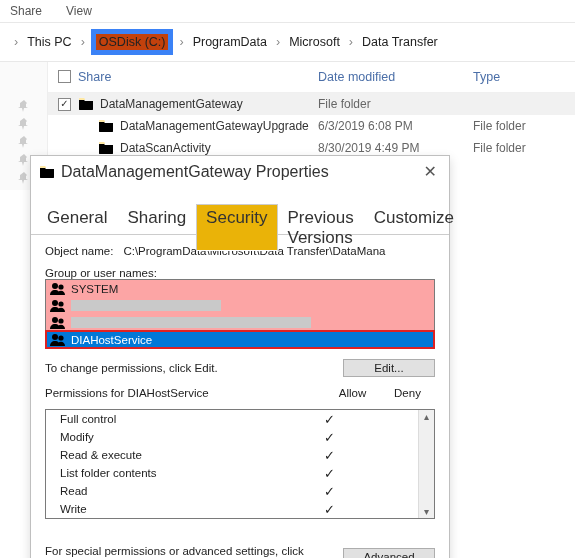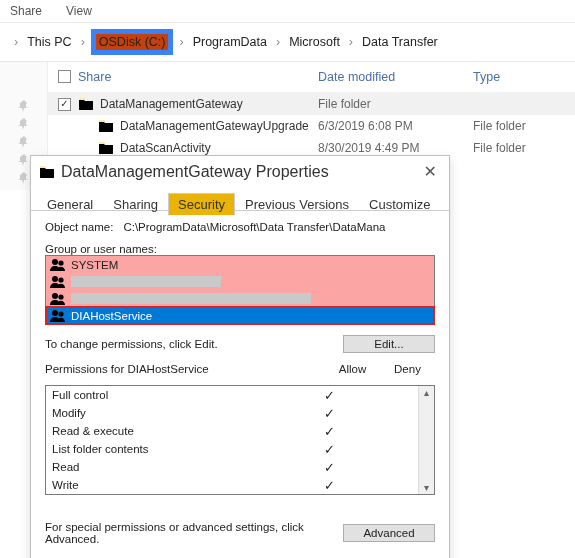--- a/index.html
+++ b/index.html
@@ -31,21 +31,21 @@
   .checkbox { width: 13px; height: 13px; border: 1px solid #888; display: inline-flex; align-items: center; justify-content: center; background: #fff;}
   .checkbox.checked::after { content: "✓"; font-size: 10px; color: #333; line-height: 1; }
 
   
   .dialog { position: absolute; left: 30px; top: 155px; width: 420px; background: #fff; border: 1px solid #bfbfbf; box-shadow: 0 4px 10px rgba(0,0,0,.15); font-size: 11.5px;}
   .titlebar { display: flex; align-items: center; padding: 6px 8px; }
   .titlebar .foldericon { width: 16px; height: 14px; margin-right: 6px; }
   .titlebar .title { flex: 1; color: #333; font-size: 16px; }
   .titlebar .closex { color: #555; font-size: 16px; padding: 0 4px; cursor: default; }
   .tabs { display: flex; border-bottom: 1px solid #ccc; padding: 0 6px; }
-  .tab { padding: 3px 9px; border: 1px solid transparent; border-bottom: none; color: #333; font-size: 13px; position: relative; top: 6px; cursor: default;}
+  .tab { padding: 3px 9px; border: 1px solid transparent; border-bottom: none; color: #333; font-size: 17px; position: relative; top: 17px; cursor: default;}
   .tab.active { border-color: #ccc; background: #eab308; border-bottom: 1px solid #fff; }
   .body { padding: 10px 14px 14px; color: #222; }
   .row { margin-bottom: 10px; }
   .objname { display: flex; gap: 10px; align-items: baseline;}
   .objname .lbl { white-space: nowrap; }
   .objname .val { white-space: nowrap; overflow: hidden; text-overflow: ellipsis; flex: 1;}
   .groupbox { border: 1px solid #7a7a7a; background: #fca5a5; }
   .groupitem { display: flex; align-items: center; padding: 1px 4px; gap: 5px; height: 17px;}
   .groupitem .usericon { width: 16px; height: 14px; }
   .groupitem .label { white-space: nowrap; }
@@ -53,21 +53,21 @@
   .groupitem.ring { outline: 2px solid #d22; outline-offset: -1px; }
   .groupitem .redactshort { width: 150px; height: 11px; background: #c9c9c9; }
   .groupitem .redactlong { width: 240px; height: 11px; background: #c9c9c9; }
   .editrow { display: flex; align-items: center; justify-content: space-between; }
   .btn { border: 1px solid #adadad; background: #e1e1e1; padding: 2px 0; width: 92px; text-align: center; cursor: default; font-size: 11.5px;}
   .permhdr { display: flex; }
   .permhdr .pname { flex: 1; }
   .permhdr .pcol { width: 55px; text-align: center; }
   .permbox { border: 1px solid #7a7a7a; display: flex; }
   .perminner { flex: 1; }
-  .permrow { display: flex; align-items: center; height: 18px; padding: 0 6px; }
+  .permrow { display: flex; align-items: center; height: 18px; padding: 0 6px; margin-left: 8px; }
   .permrow .pname { flex: 1; }
   .permrow .pcol { width: 55px; text-align: center; font-size: 13px; }
   .permscroll { width: 16px; background: #f0f0f0; border-left: 1px solid #dcdcdc; display: flex; flex-direction: column; justify-content: space-between; align-items: center;}
   .permscroll .arrow { font-size: 10px; color: #666; padding: 1px 0;}
   .advrow { display: flex; align-items: center; justify-content: space-between; gap: 8px;}
   .advrow .txt { flex: 1; }
 </style>
 </head>
 <body>
 

